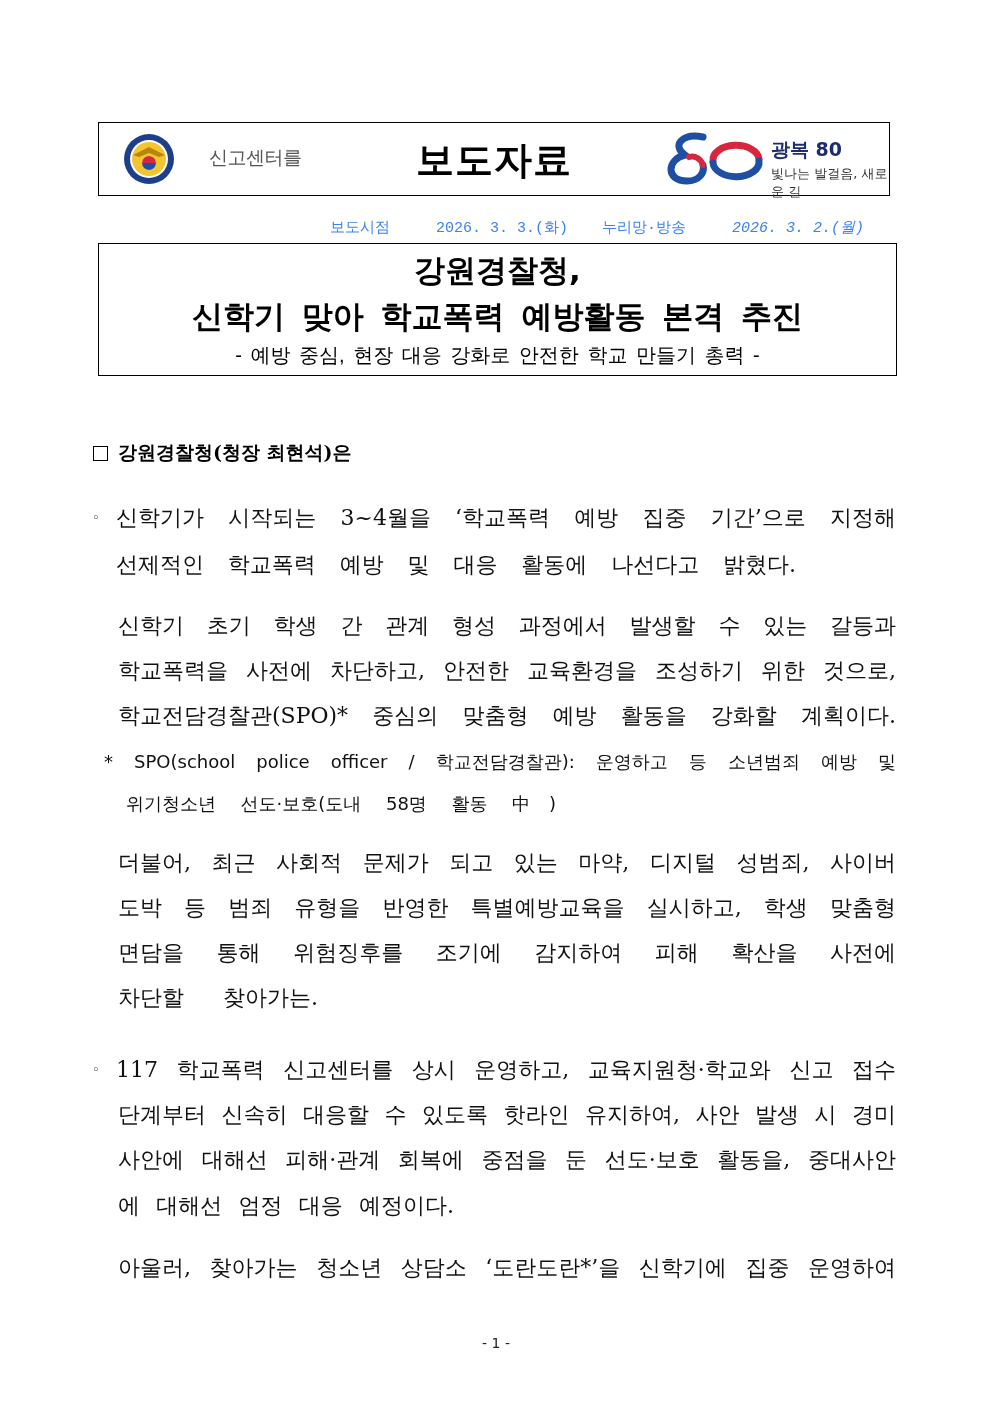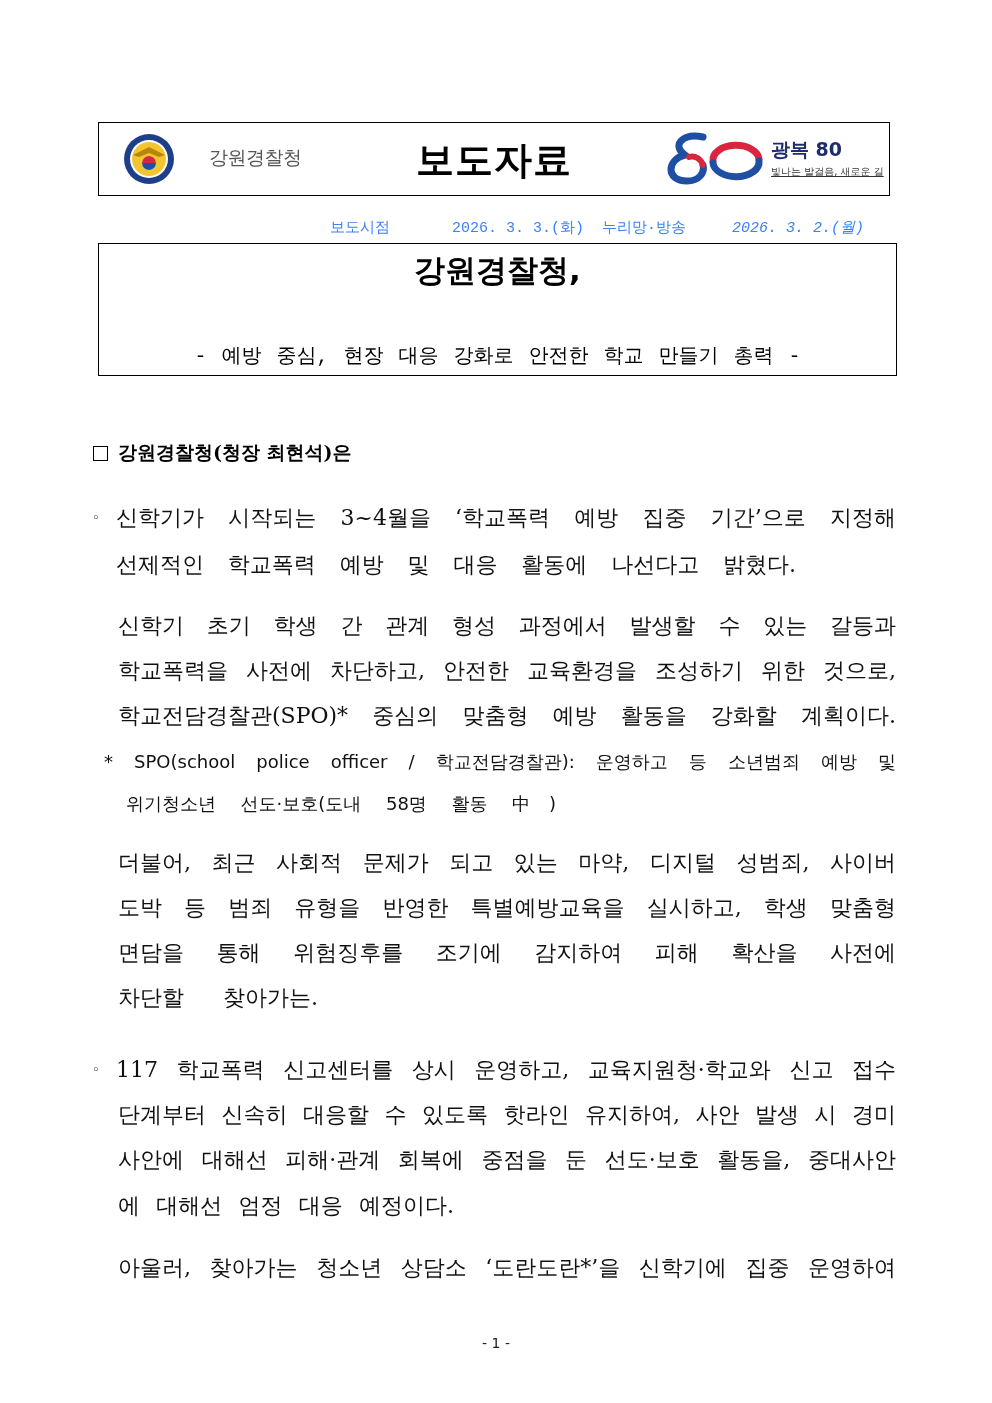--- a/index.html
+++ b/index.html
@@ -20,21 +20,21 @@
       left: 0; right: 0; top: 12px; text-align: center;
       font-family: "DejaVu Sans", sans-serif; font-size: 38px; font-weight: bold;
       letter-spacing: 1px; color: #000;
     }
     .anniv-title {
       left: 672px; top: 14px; font-family: "DejaVu Sans", sans-serif;
       font-size: 19px; font-weight: bold; color: #1e2d6e;
     }
     .anniv-slogan {
       left: 672px; top: 42px; font-family: "DejaVu Sans", sans-serif;
-      font-size: 10px; color: #333; text-decoration: underline;
+      font-size: 13px; color: #333;
     }
 
     
     .dates {
       left: 320px; top: 218px; font-family: "Liberation Mono", monospace;
       font-size: 15px; white-space: pre; color: #3b82f6;
     }
     .dates span { margin-right: 0; }
 
     
@@ -46,21 +46,21 @@
       position: absolute; left: 0; right: 0; top: 6px;
       font-family: "DejaVu Sans", sans-serif; font-size: 31px; font-weight: bold; color: #000;
     }
     .title-line2 {
       position: absolute; left: 0; right: 0; top: 52px;
       font-family: "DejaVu Sans", sans-serif; font-size: 31px; font-weight: bold; color: #000;
       word-spacing: 6px;
     }
     .subtitle {
       position: absolute; left: 0; right: 0; top: 98px;
-      font-family: Liberation Mono, monospace; font-size: 20px; color: #000;
+      font-family: Liberation Sans, sans-serif; font-size: 20px; color: #000;
       word-spacing: 3px;
     }
 
     
     .section-head {
       left: 93px; top: 440px; font-family: "DejaVu Serif", serif;
       font-size: 19px; font-weight: bold; color: #000;
     }
     .checkbox {
       display: inline-block; width: 15px; height: 15px; border: 1.5px solid #000;
@@ -88,41 +88,42 @@
 <div class="abs header-box">
   <svg class="abs emblem" viewBox="0 0 52 52">
     <circle cx="26" cy="26" r="25" fill="#1d3f8a"></circle>
     <circle cx="26" cy="26" r="19" fill="#ffffff"></circle>
     <circle cx="26" cy="26" r="17" fill="#f3c531"></circle>
     <path d="M10 22 L26 14 L42 22 L36 24 L26 20 L16 24 Z" fill="#b8860b"></path>
     <circle cx="26" cy="30" r="7" fill="#ffffff"></circle>
     <path d="M19 30 A7 7 0 0 1 33 30 Z" fill="#d7263d"></path>
     <path d="M19 30 A7 7 0 0 0 33 30 Z" fill="#1e4fa3"></path>
   </svg>
-  <div class="abs agency-name">강원경찰청</div>
+  <div class="abs agency-name">신고센터를</div>
   <div class="abs doc-type">보도자료</div>
   <svg class="abs" style="left:564px; top:8px; width:104px; height:58px;" viewBox="0 0 104 58">
     <path d="M40 6 C20 2 8 14 22 24 C4 28 2 50 24 50 C36 50 42 42 40 34" fill="none" stroke="#1e4fa3" stroke-width="7" stroke-linecap="round"></path>
     <path d="M40 34 C38 28 32 24 26 26" fill="none" stroke="#d7263d" stroke-width="6" stroke-linecap="round"></path>
     <path d="M50 30 A22 14 0 0 1 96 28" fill="none" stroke="#d7263d" stroke-width="7" stroke-linecap="round"></path>
     <path d="M96 30 A22 14 0 0 1 50 32" fill="none" stroke="#1e4fa3" stroke-width="7" stroke-linecap="round"></path>
   </svg>
   <div class="abs anniv-title">광복 80</div>
   <div class="abs anniv-slogan">빛나는 발걸음, 새로운 길</div>
 </div>
 
 <div class="abs dates">
   <span style="position:absolute; left:10px; top:0;">보도시점</span>
-  <span style="position:absolute; left:132px; top:0;">2026. 3. 3.(화)</span>
+  <span style="position:absolute; left:116px; top:0;">2026. 3. 3.(화)</span>
   <span style="position:absolute; left:282px; top:0;">누리망·방송</span>
   <span style="position:absolute; left:412px; top:0;font-style:italic;">2026. 3. 2.(월)</span>
 </div>
 
 <div class="abs title-box">
   <div class="title-line1">강원경찰청,</div>
+  <div class="title-line2">신학기 맞아 학교폭력 예방활동 본격 추진</div>
   <div class="subtitle">- 예방 중심, 현장 대응 강화로 안전한 학교 만들기 총력 -</div>
 </div>
 
 <div class="abs section-head">
   <span class="checkbox"></span><span>강원경찰청(청장 최현석)은</span>
 </div>
 
 <span class="bullet" style="left:92px; top:510px;">◦</span>
 <div class="line" style="left:116px; top:503px; width:780px;">신학기가 시작되는 3~4월을 ‘학교폭력 예방 집중 기간’으로 지정해</div>
 <div class="line" style="left:116px; top:550px; width:680px;">선제적인 학교폭력 예방 및 대응 활동에 나선다고 밝혔다.</div>

